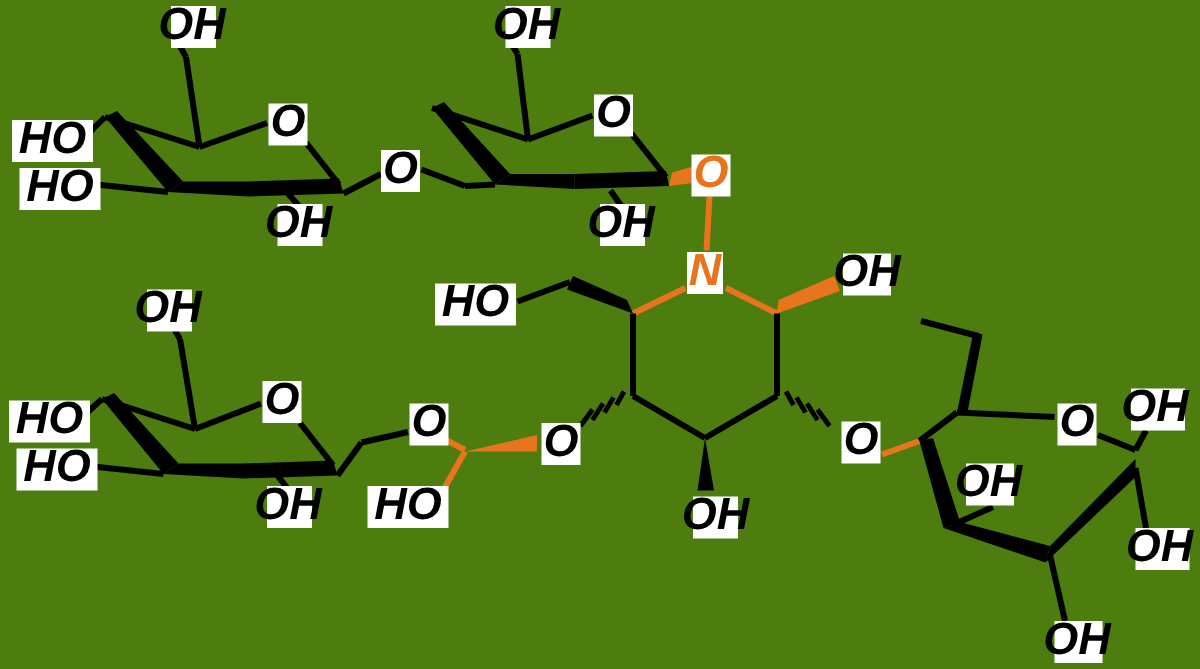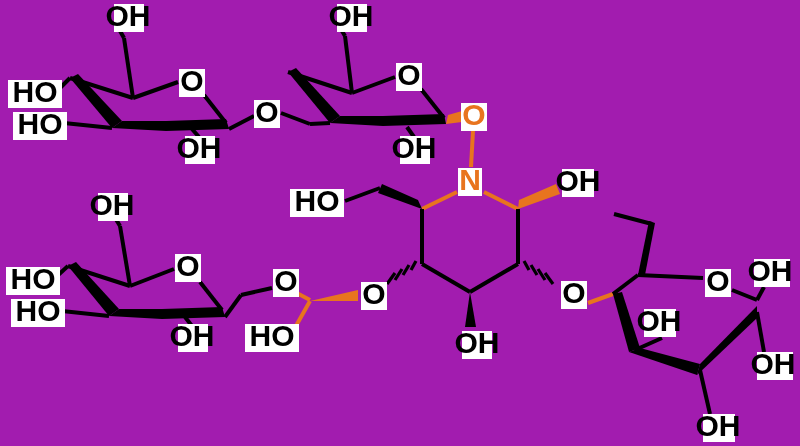--- a/index.html
+++ b/index.html
@@ -10,21 +10,22 @@
   body {
     width: 800px;
     height: 446px;
     font-family: "Liberation Sans", sans-serif;
     overflow: hidden;
   }
   #structure-canvas {
     position: relative;
     width: 800px;
     height: 446px;
-    background: #a21caf;
+    background: #4d7c0f;
+    font-style: italic;
   }
   svg#mol {
     display: block;
     width: 800px;
     height: 446px;
   }
   .atom-label {
     font-family: "Liberation Sans", sans-serif;
     font-weight: bold;
     font-size: 30px;

